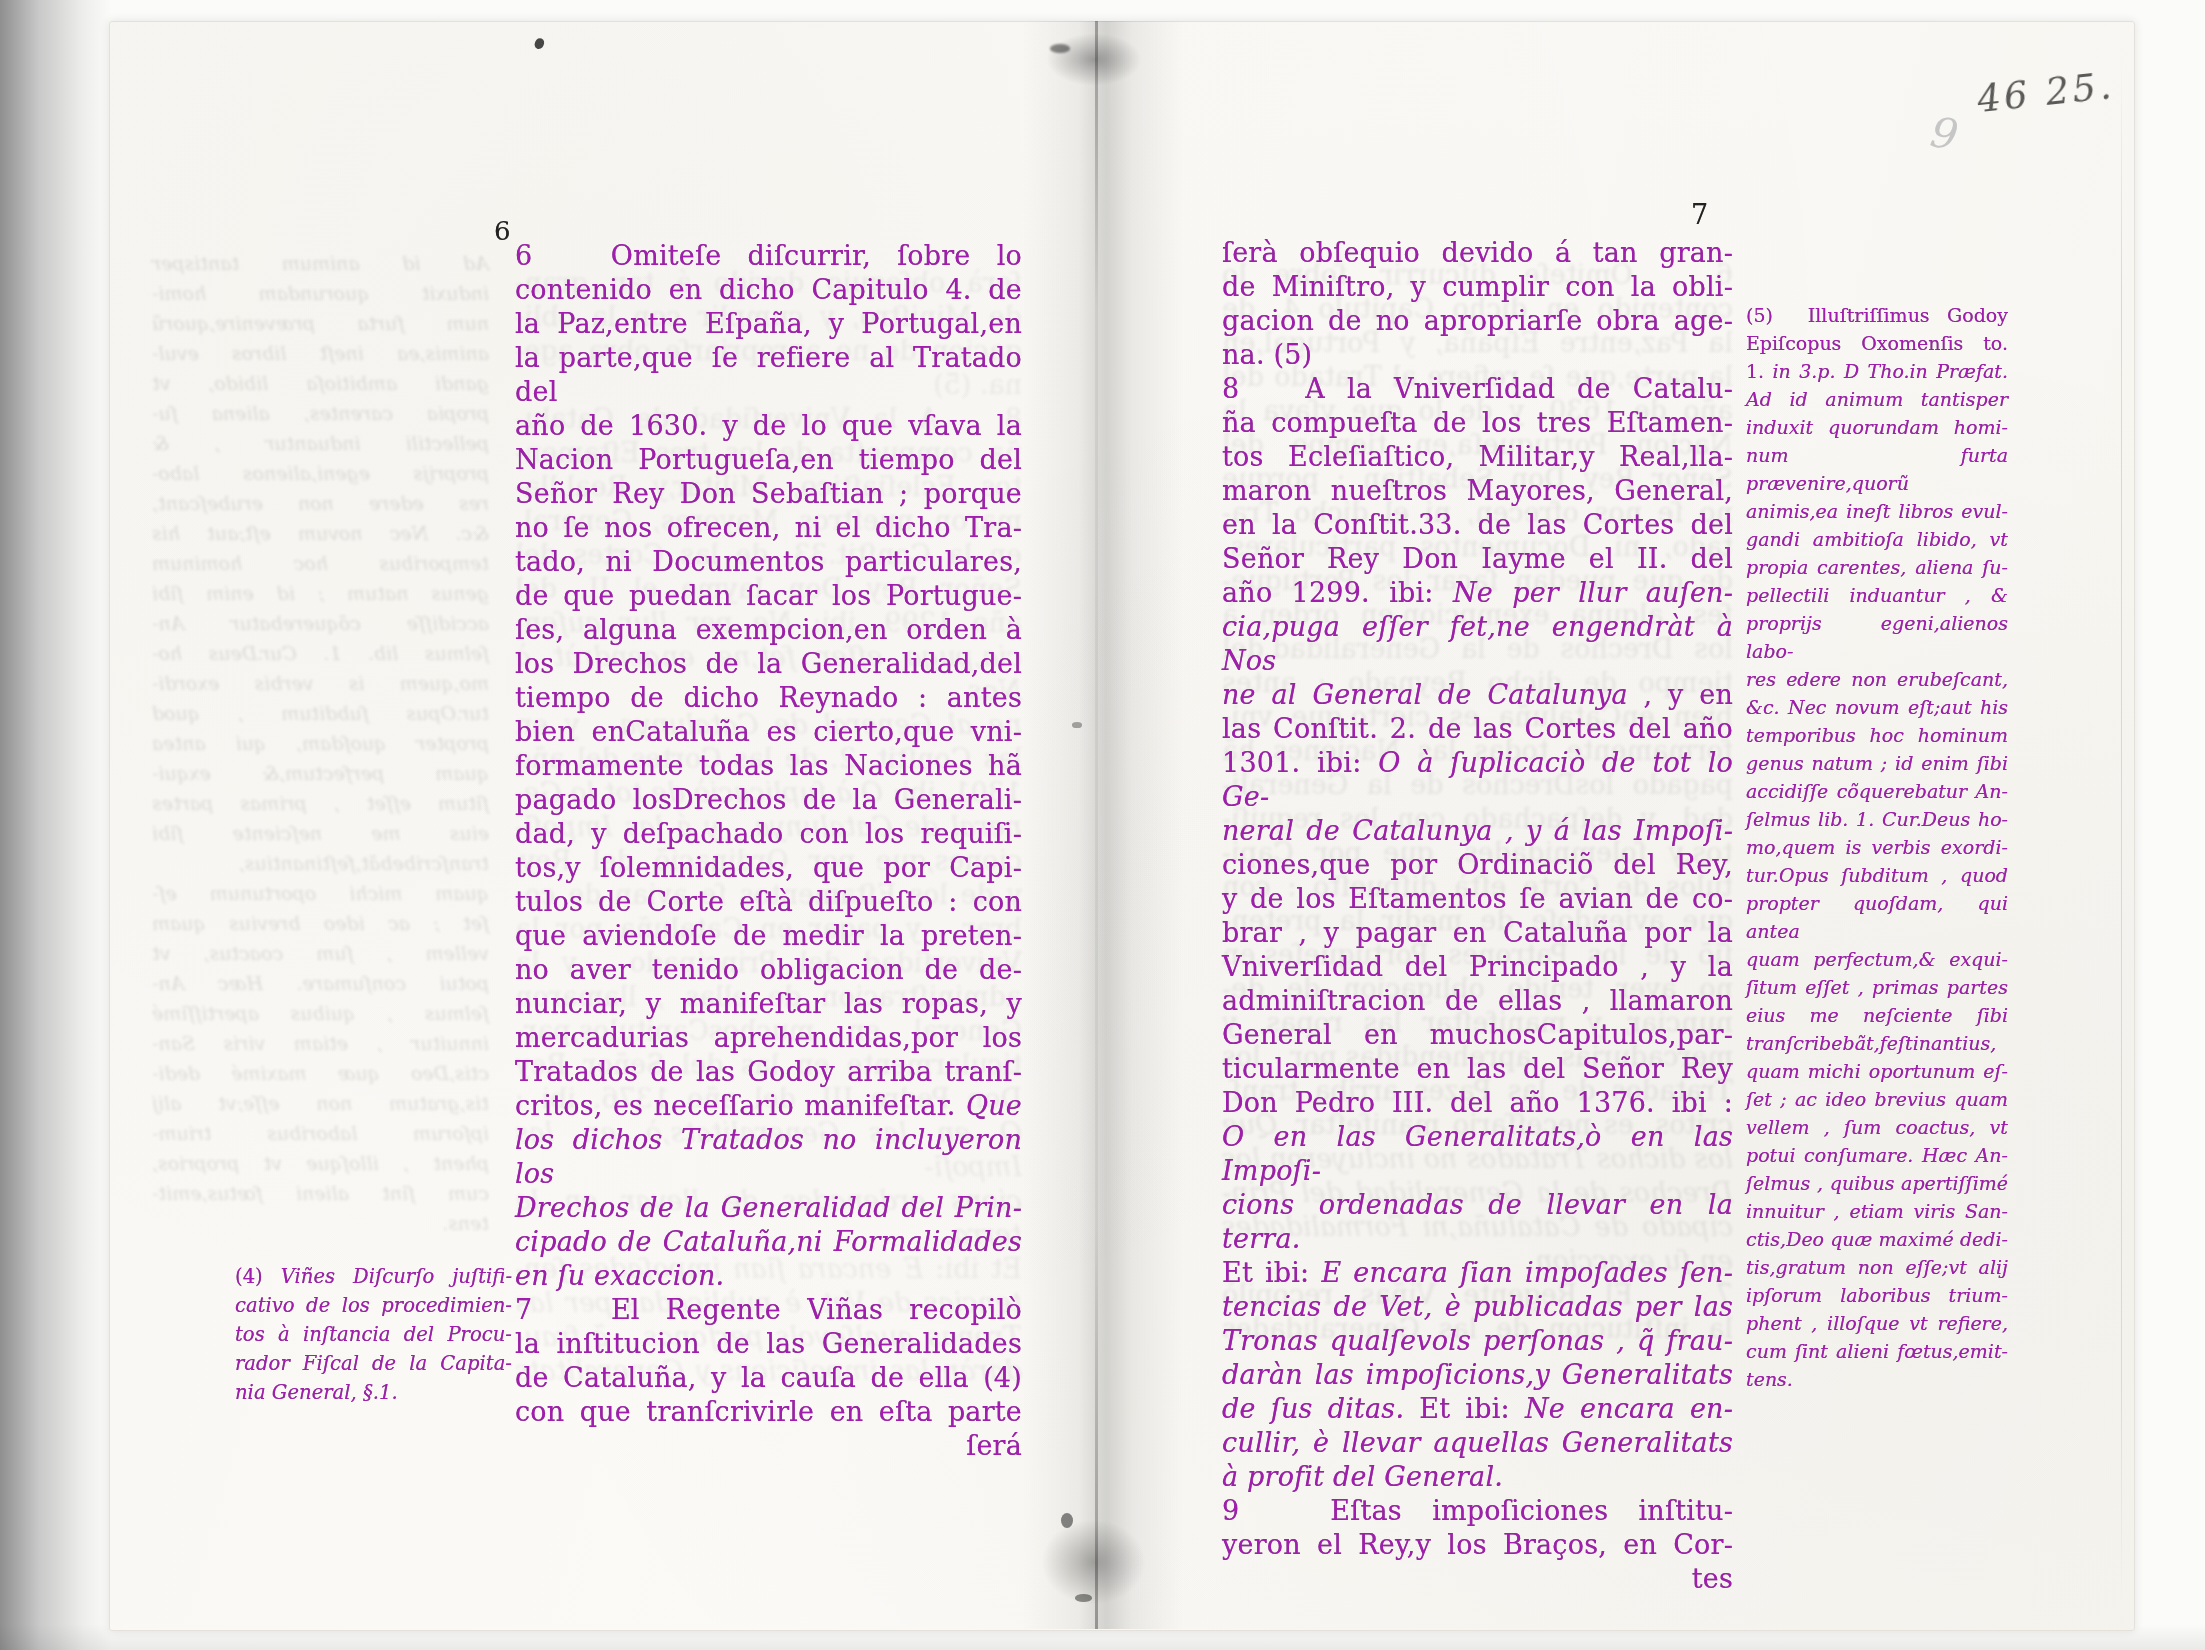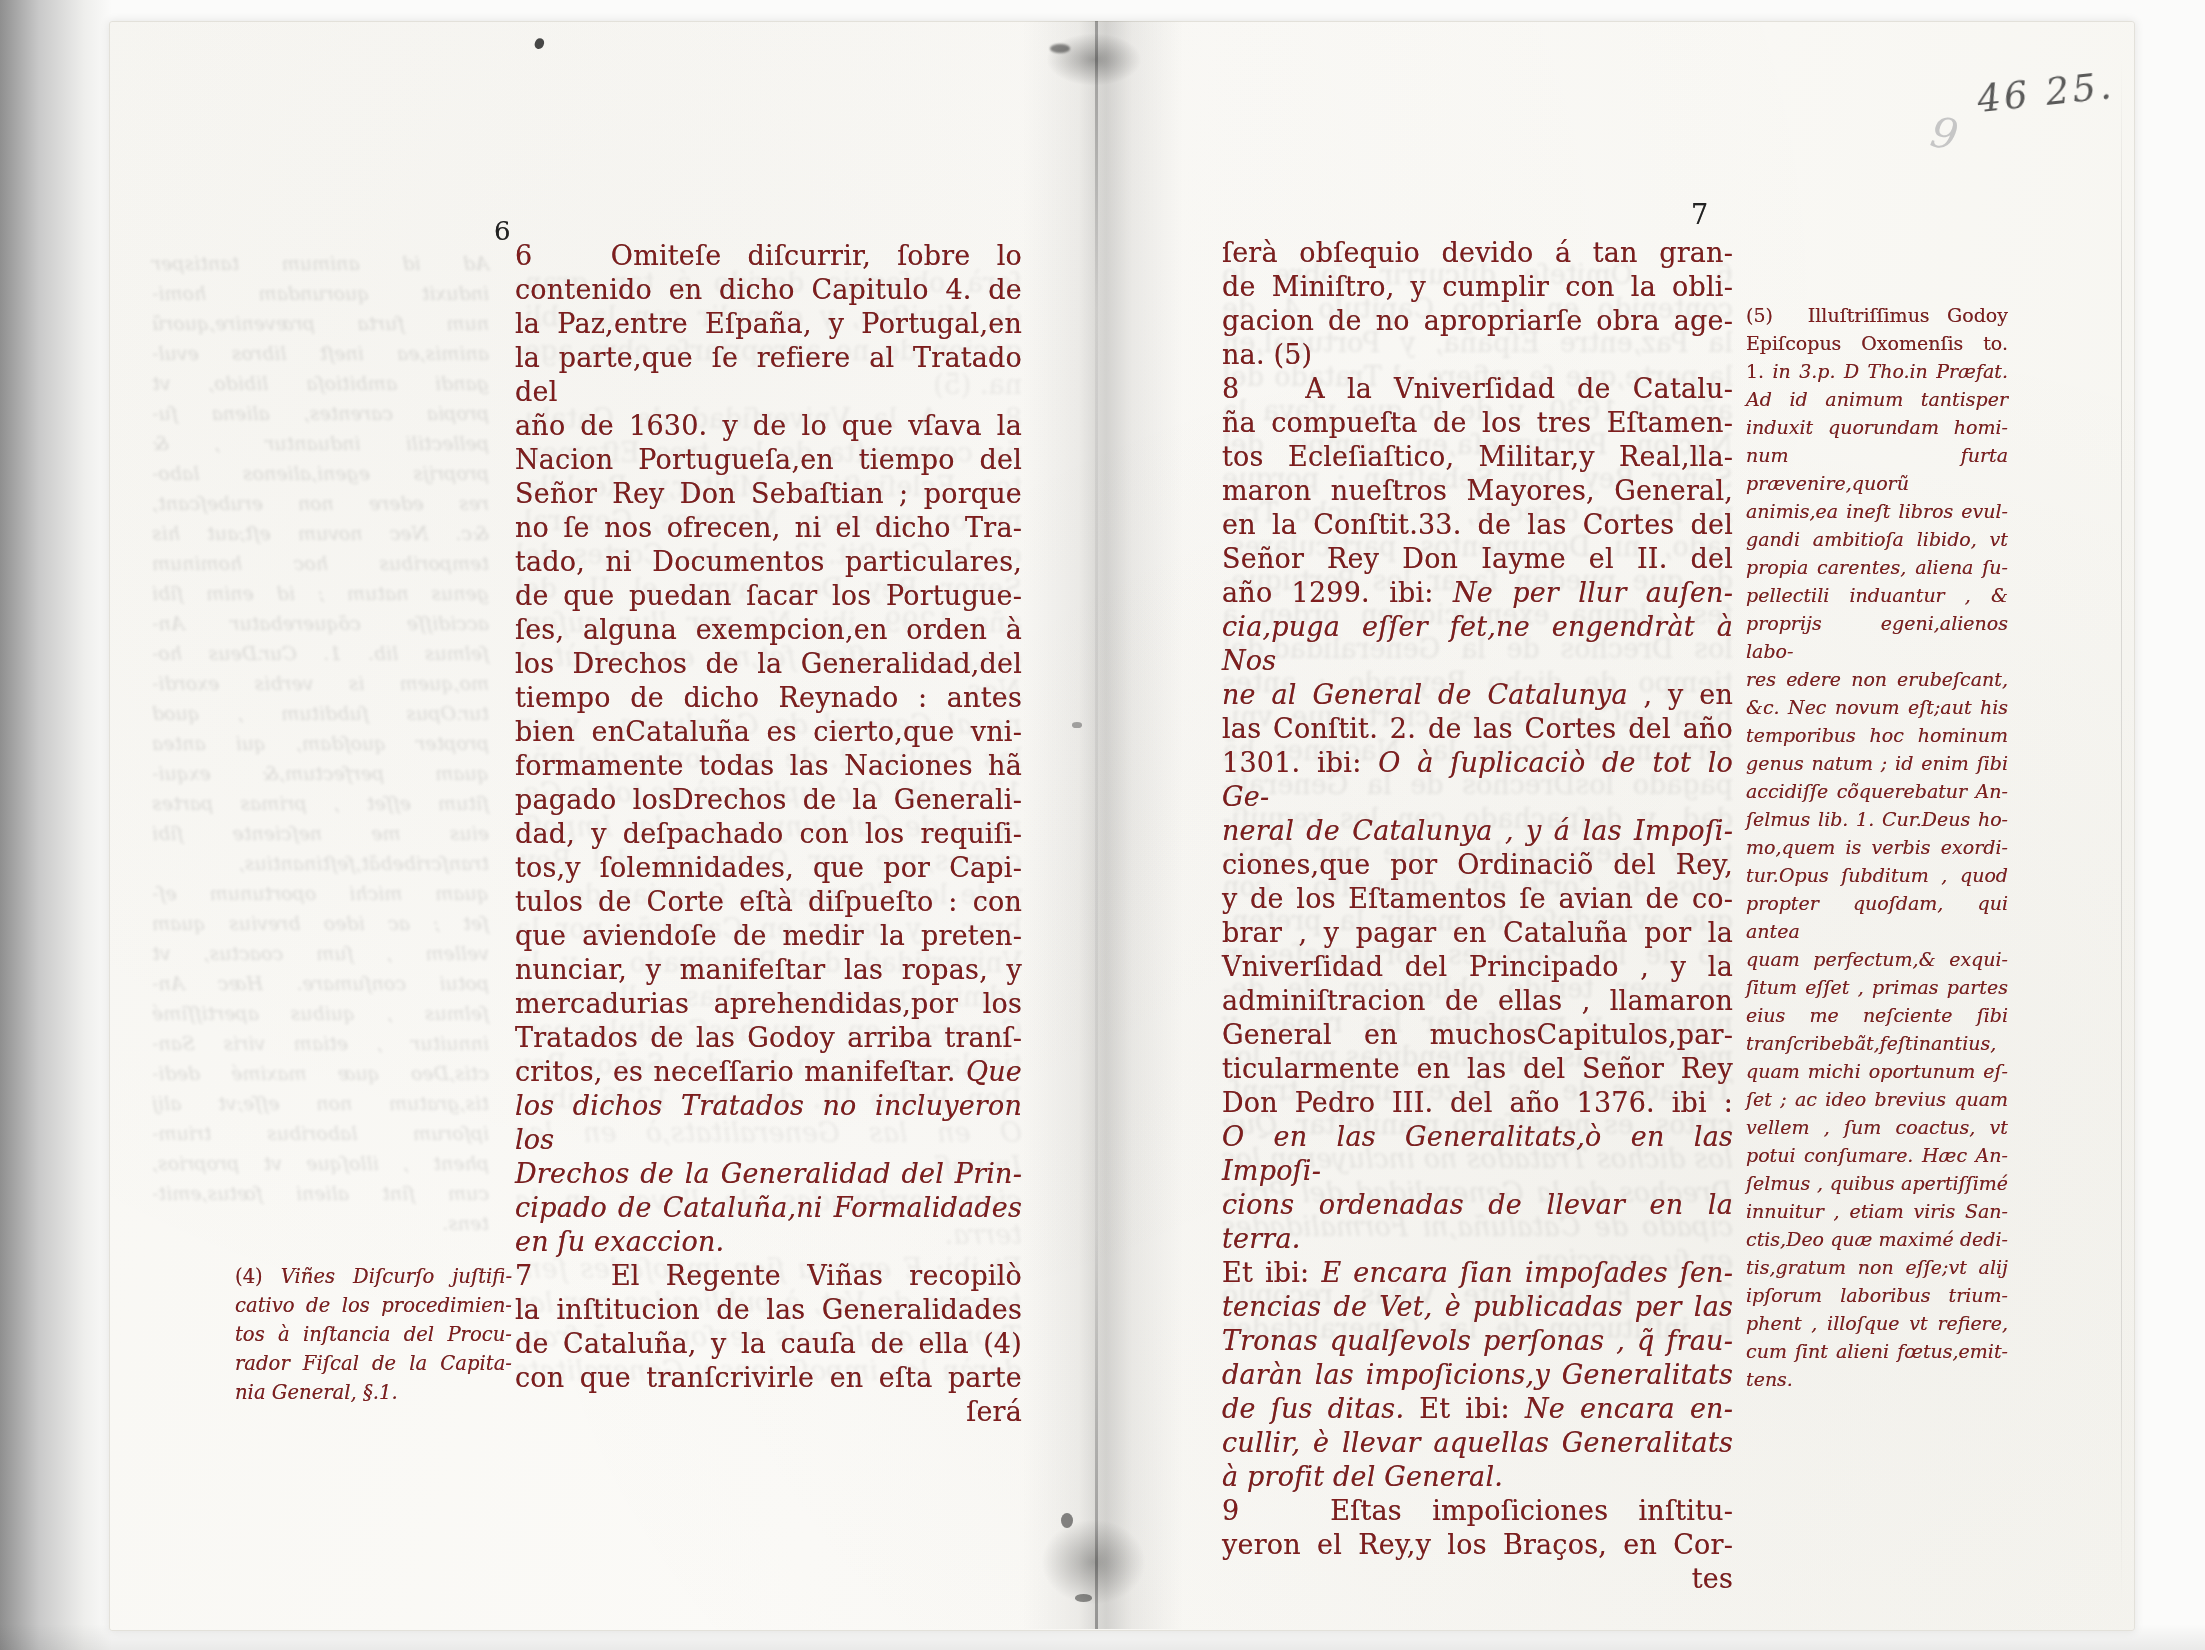--- a/index.html
+++ b/index.html
@@ -50,21 +50,21 @@
     position:absolute;left:1046px;top:33px;width:96px;height:53px;
     background:radial-gradient(ellipse at center,rgba(0,0,0,0.30),rgba(0,0,0,0) 70%);
   }
   .crease-blotch-bottom{
     position:absolute;left:1041px;top:1519px;width:105px;height:86px;
     background:radial-gradient(ellipse at center,rgba(0,0,0,0.28),rgba(0,0,0,0) 70%);
   }
   
   .textcol{
     position:absolute;
-    color:#7f1d1d;
+    color:#a21caf;
     text-shadow:0 0 0.6px rgba(25,25,25,0.55);
   }
   .tl{width:100%;}
   .al-j{text-align:justify;text-align-last:justify;}
   .al-l{text-align:center;text-align-last:left;}
   .al-r{text-align:right;text-align-last:right;}
   .sg-r{font-style:normal;}
   .sg-i{font-style:italic;}
   #left-main,#right-main{font-size:27px;line-height:34px;letter-spacing:0.2px;}
   #left-main{left:515px;top:239px;width:507px;}
@@ -233,20 +233,21 @@
     <div class="tl al-j"><span class="sg-r">ſes, alguna exempcion,en orden à</span></div>
     <div class="tl al-j"><span class="sg-r">los Drechos de la Generalidad,del</span></div>
     <div class="tl al-j"><span class="sg-r">tiempo de dicho Reynado : antes</span></div>
     <div class="tl al-j"><span class="sg-r">bien enCataluña es cierto,que vni-</span></div>
     <div class="tl al-j"><span class="sg-r">formamente todas las Naciones hã</span></div>
     <div class="tl al-j"><span class="sg-r">pagado losDrechos de la Generali-</span></div>
     <div class="tl al-j"><span class="sg-r">dad, y deſpachado con los requiſi-</span></div>
     <div class="tl al-j"><span class="sg-r">tos,y ſolemnidades, que por Capi-</span></div>
     <div class="tl al-j"><span class="sg-r">tulos de Corte eſtà diſpueſto : con</span></div>
     <div class="tl al-j"><span class="sg-r">que aviendoſe de medir la preten-</span></div>
+    <div class="tl al-j"><span class="sg-r">no aver tenido obligacion de de-</span></div>
     <div class="tl al-j"><span class="sg-r">nunciar, y manifeſtar las ropas, y</span></div>
     <div class="tl al-j"><span class="sg-r">mercadurias aprehendidas,por los</span></div>
     <div class="tl al-j"><span class="sg-r">Tratados de las Godoy arriba tranſ-</span></div>
     <div class="tl al-j"><span class="sg-r">critos, es neceſſario manifeſtar. </span><span class="sg-i">Que</span></div>
     <div class="tl al-j"><span class="sg-i">los dichos Tratados no incluyeron los</span></div>
     <div class="tl al-j"><span class="sg-i">Drechos de la Generalidad del Prin-</span></div>
     <div class="tl al-j"><span class="sg-i">cipado de Cataluña,ni Formalidades</span></div>
     <div class="tl al-l"><span class="sg-i">en ſu exaccion.</span></div>
     <div class="tl al-j"><span class="sg-r">7&nbsp;&nbsp;&nbsp;El Regente Viñas recopilò</span></div>
     <div class="tl al-j"><span class="sg-r">la inſtitucion de las Generalidades</span></div>

